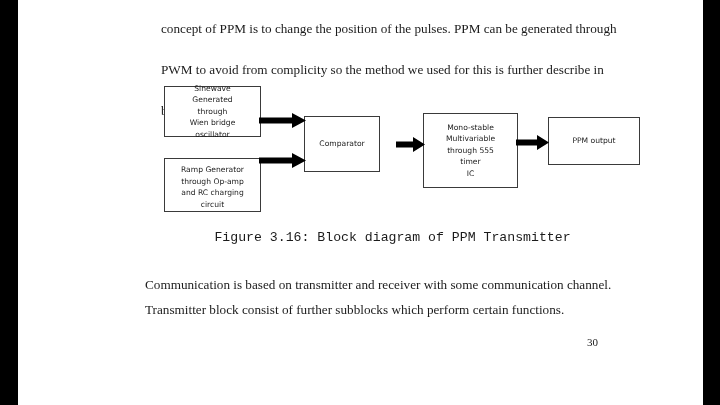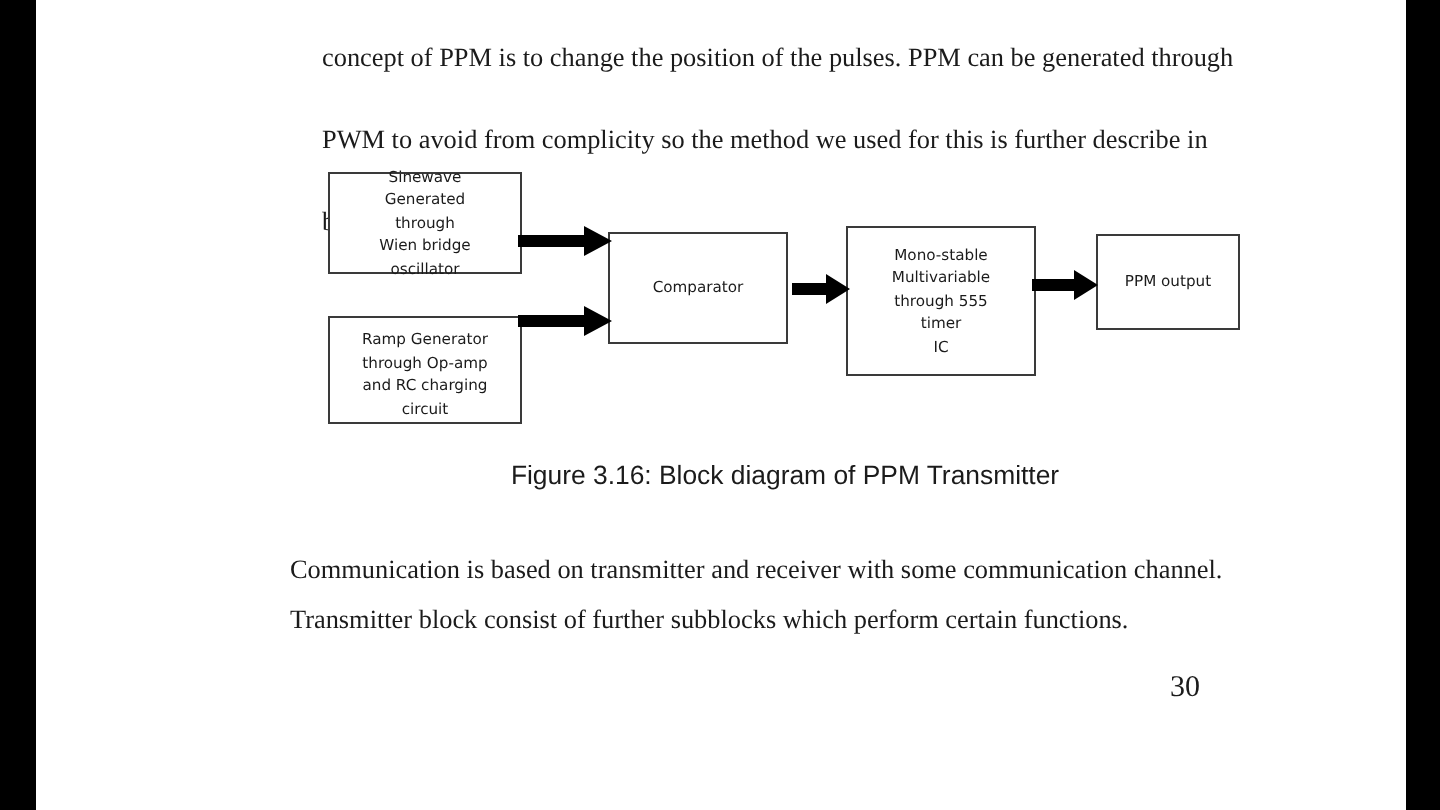--- a/index.html
+++ b/index.html
@@ -36,35 +36,35 @@
   #para-top { top: 0px; }
   #para-top p { margin: 16px; }
   #para-top p.last { text-align: left; }
 
   #figure-caption {
     position: absolute;
     left: 127px;
     width: 495px;
     top: 230px;
     text-align: center;
-    font-family: Liberation Sans, sans-serif;
+    font-family: Liberation Mono, monospace;
     font-size: 13.2px;
     color: #1b1b1b;
   }
   #para-bottom { top: 272px; }
   #para-bottom p { margin: 0; text-align: left; }
 
   #page-number {
     position: absolute;
     left: 527px;
     top: 336px;
     width: 95px;
     text-align: center;
     font-family: "Liberation Serif", "DejaVu Serif", serif;
-    font-size: 15px;
+    font-size: 11px;
     color: #1b1b1b;
   }
 
   
   #diagram {
     position: absolute;
     left: 0;
     top: 0;
     width: 685px;
     height: 405px;
@@ -81,23 +81,23 @@
     font-family: "DejaVu Sans", "Liberation Sans", sans-serif;
     font-size: 7.6px;
     line-height: 11.5px;
     color: #1b1b1b;
     padding: 1px 12px;
   }
   .blk span { display: block; width: 100%; }
 
   #blk-sine      { left: 146px; top: 86px;  width: 97px;  height: 51px; }
   #blk-ramp      { left: 146px; top: 158px; width: 97px;  height: 54px; align-items: flex-end; }
-  #blk-comp      { left: 286px; top: 116px; width: 90px;  height: 56px; }
+  #blk-comp      { left: 286px; top: 116px; width: 76px;  height: 56px; }
   #blk-mono      { left: 405px; top: 113px; width: 95px;  height: 75px; }
-  #blk-ppm       { left: 530px; top: 117px; width: 72px;  height: 48px; }
+  #blk-ppm       { left: 530px; top: 117px; width: 92px;  height: 48px; }
 
   .arrow { position: absolute; }
   .arrow svg { display: block; }
 </style>
 </head>
 <body>
 
 <div id="screen">
 
   <div id="page">

